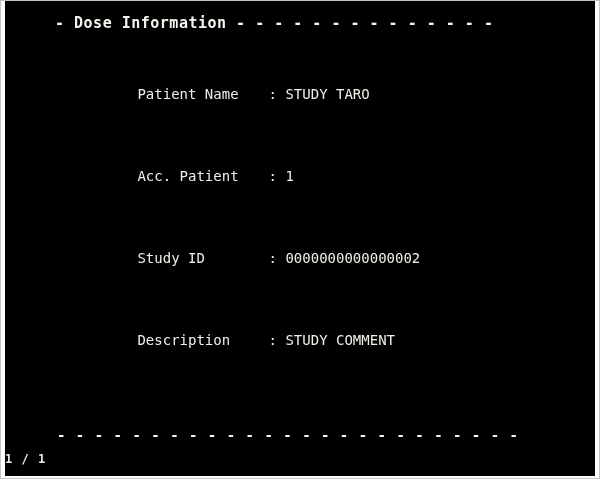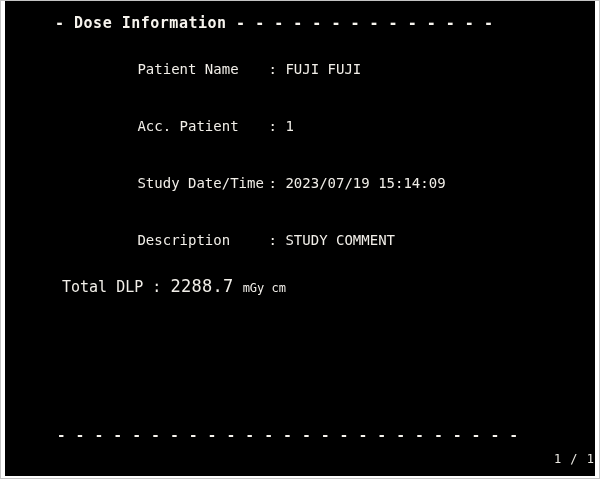--- a/index.html
+++ b/index.html
@@ -25,21 +25,21 @@
   .title {
     margin: 13px 0 0 50px;
     font-size: 15px;
     font-weight: bold;
     letter-spacing: 0.5px;
     white-space: pre;
     color: #f7f4ee;
   }
   .info { margin: 9px 0 0 65px; font-size: 14px; }
   .info-row { line-height: 19px; white-space: pre; }
-  .info-label { display: inline-block; width: 131px; }
+  .info-label { display: inline-block; width: 131px; margin-top: 25px; }
   .info-colon { display: inline-block; width: 17px; }
   .totaldlp {
     margin: 7px 0 0 57px;
     font-size: 15px;
     white-space: pre;
   }
   .totaldlp .tv { font-size: 17px; letter-spacing: 0.3px; }
   .totaldlp .tu { font-size: 12px; }
   .divider {
     position: absolute;
@@ -47,49 +47,48 @@
     font-size: 14px;
     font-weight: bold;
     letter-spacing: 1px;
     white-space: pre;
     color: #f7f4ee;
   }
   .pageind {
     position: absolute;
     left: 0; bottom: 10px;
     width: 100%;
-    text-align: right;
+    text-align: left;
     font-size: 12px;
-    font-weight: normal;
+    font-weight: bold;
     letter-spacing: 1px;
     color: #eceae4;
   }
 </style>
 </head>
 <body>
 
 <div class="screen">
   <div class="panel">
 
     <div class="title">- Dose Information - - - - - - - - - - - - - -</div>
 
     <div class="info">
       <div class="info-row">
-        <span class="info-label">Patient Name</span><span class="info-colon">:</span><span class="info-value">FUJI FUJI</span>
+        <span class="info-label">Patient Name</span><span class="info-colon">:</span><span class="info-value">STUDY TARO</span>
       </div>
       <div class="info-row">
         <span class="info-label">Acc. Patient</span><span class="info-colon">:</span><span class="info-value">1</span>
       </div>
       <div class="info-row">
-        <span class="info-label">Study Date/Time</span><span class="info-colon">:</span><span class="info-value">2023/07/19 15:14:09</span>
+        <span class="info-label">Study ID</span><span class="info-colon">:</span><span class="info-value">0000000000000002</span>
       </div>
       <div class="info-row">
         <span class="info-label">Description</span><span class="info-colon">:</span><span class="info-value">STUDY COMMENT</span>
       </div>
     </div>
 
-    <div class="totaldlp"><span>Total DLP</span> <span>:</span> <span class="tv">2288.7</span> <span class="tu">mGy cm</span></div>
 
     <div class="divider">- - - - - - - - - - - - - - - - - - - - - - - - -</div>
     <div class="pageind">1 / 1</div>
 
   </div>
 </div>
 
 </body></html>

